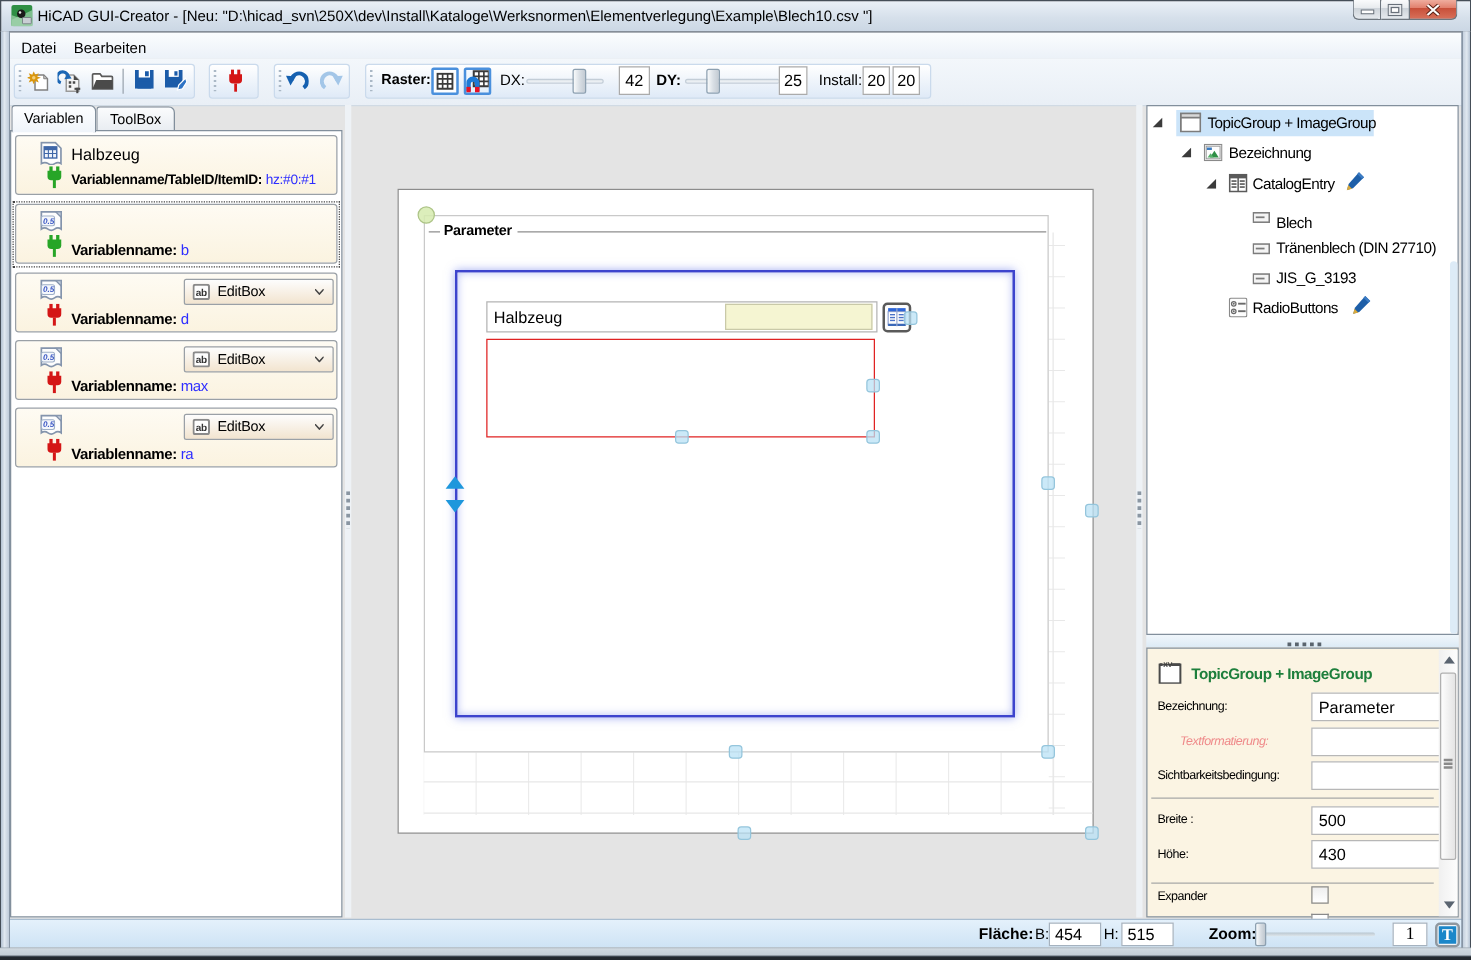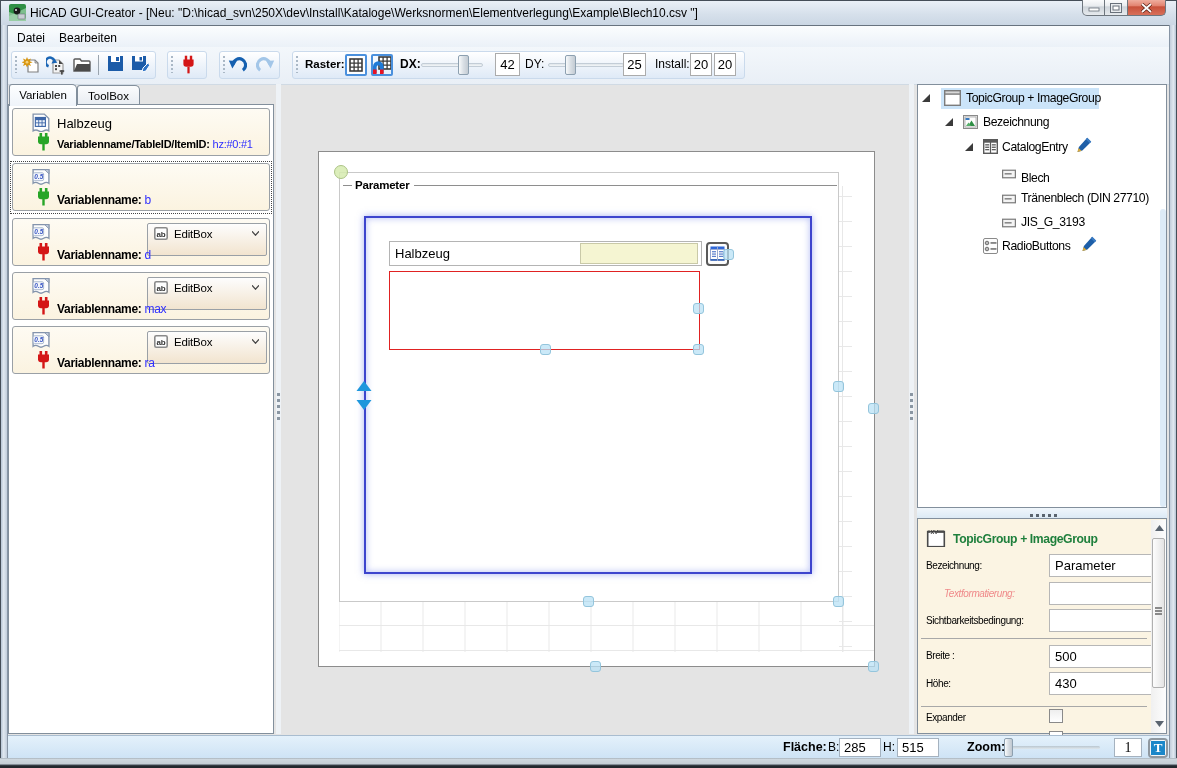--- a/index.html
+++ b/index.html
@@ -35,21 +35,21 @@
 #lpanel{left:8px;top:104px;width:266px;height:630px;background:#fff;border:1px solid #828f9c;border-top:1px solid #828f9c}
 .tab{position:absolute;height:21px;border:1px solid #828f9c;border-bottom:none;border-radius:3px 5px 0 0;text-align:center;font-size:11.5px;padding-top:4px}
 #tab1{left:9px;top:84px;width:68px;background:linear-gradient(#fdfeff,#eff4fa);z-index:3;height:22px}
 #tab2{left:77px;top:85px;width:63px;background:linear-gradient(#fbfcfd,#e9edf2);height:19px}
 .card{position:absolute;left:12px;width:258px;height:48px;background:linear-gradient(#fefbf3,#fbf3e0);border:1px solid #9aa0a6;border-radius:3px}
 .card .t1{position:absolute;left:44px;top:7px;font-size:13px}
 .card .t2{position:absolute;left:44px;top:29px;font-size:12px;letter-spacing:-0.3px;font-weight:bold;white-space:nowrap}
 .card .blue{color:#2e2eff;font-weight:normal}
 .cardico{position:absolute;left:19px;top:4px}
 .plug{position:absolute;left:24px;top:25px}
-.combo{position:absolute;left:134px;top:4px;width:120px;height:33px;border:1px solid #9aa0a6;border-radius:2px;background:linear-gradient(#fdfdfd,#f2e4cf);font-size:11.5px;letter-spacing:-0.2px}
+.combo{position:absolute;left:134px;top:4px;width:120px;height:21px;border:1px solid #9aa0a6;border-radius:2px;background:linear-gradient(#fdfdfd,#f2e4cf);font-size:11.5px;letter-spacing:-0.2px}
 .combo .cbt{position:absolute;left:26px;top:4px}
 .combo .chev{position:absolute;right:7px;top:7px;width:7px;height:5px}
 
 #canvas{left:318px;top:151px;width:557px;height:516px;background:#fff;border:1px solid #8c8c8c}
 .handle{position:absolute;width:11px;height:11px;background:rgba(186,226,245,0.75);border:1px solid #94c5dc;border-radius:3px}
 
 #rtree{left:917px;top:84px;width:250px;height:424px;background:#fff;border:1px solid #828f9c}
 #rsplit{left:917px;top:508px;width:250px;height:10px;background:linear-gradient(#f0f6fb,#dceaf5)}
 #rprops{left:917px;top:518px;width:250px;height:216px;background:#fbf4e3;border:1px solid #828f9c}
 .trow{position:absolute;font-size:12.2px;letter-spacing:-0.4px;white-space:nowrap}
@@ -174,25 +174,25 @@
       </svg></div>
   <div class="gridbtn" style="left:370px;background:linear-gradient(#f5faff,#e5f0fb)"><svg width="18" height="18" viewBox="0 0 18 18">
         <g transform="translate(5,0)">
           <rect x="1" y="1" width="12" height="12" fill="#fff" stroke="#3a3a3a" stroke-width="1.6"></rect>
           <path d="M5.1 1 V13 M9.1 1 V13 M1 5.1 H13 M1 9.1 H13" stroke="#3a3a3a" stroke-width="1.3"></path>
         </g>
         <path d="M0 17 v-6.5 a5.3 5.3 0 0 1 10.6 0 v6.5 h-3.6 v-6 a1.7 1.7 0 0 0 -3.4 0 v6 Z" fill="#1e7ad6"></path>
         <rect x="0" y="13.5" width="3.6" height="4.5" fill="#e81123"></rect>
         <rect x="7" y="13.5" width="3.6" height="4.5" fill="#e81123"></rect>
       </svg></div>
-  <div class="tlabel" style="left:399px;font-weight:bold">DX:</div>
+  <div class="tlabel" style="left:399px;font-weight:normal">DX:</div>
   <div class="strack" style="left:420px;width:62px"></div>
   <div class="sthumb" style="left:457px"></div>
   <div class="tbox" style="left:494px;width:25px">42</div>
-  <div class="tlabel" style="left:524px;font-weight:normal">DY:</div>
+  <div class="tlabel" style="left:524px;font-weight:bold">DY:</div>
   <div class="strack" style="left:547px;width:76px"></div>
   <div class="sthumb" style="left:564px"></div>
   <div class="tbox" style="left:622px;width:23px">25</div>
   <div class="tlabel" style="left:654px;font-weight:normal">Install:</div>
   <div class="tbox" style="left:689px;width:22px">20</div>
   <div class="tbox" style="left:713px;width:22px">20</div>
 </div>
 
 <div class="abs" id="lpanel"></div>
 <div class="abs tab" id="tab2">ToolBox</div>
@@ -494,21 +494,21 @@
 </div>
 
 <div class="abs" style="left:276px;top:84px;width:5px;height:650px;background:#eef2f6"></div>
 <div class="abs" style="left:277px;top:393px;width:3px;height:30px;background-image:linear-gradient(#8a96a2 3px,transparent 3px);background-size:3px 6px"></div>
 <div class="abs" style="left:909px;top:84px;width:5px;height:650px;background:#eef2f6"></div>
 <div class="abs" style="left:910px;top:393px;width:3px;height:30px;background-image:linear-gradient(#8a96a2 3px,transparent 3px);background-size:3px 6px"></div>
 
 <div class="abs" id="statusbar">
   <div class="slabel" style="left:782px">Fläche:</div>
   <div class="slabel" style="left:827px;font-weight:normal;font-size:12px">B:</div>
-  <div class="sbox" style="left:838px;width:42px">285</div>
+  <div class="sbox" style="left:838px;width:42px">454</div>
   <div class="slabel" style="left:882px;font-weight:normal;font-size:12px">H:</div>
   <div class="sbox" style="left:896px;width:42px">515</div>
   <div class="slabel" style="left:966px">Zoom:</div>
   <div class="abs" style="left:1003px;top:10px;width:96px;height:3px;background:linear-gradient(#b9c6d0,#dfe7ec);border-radius:2px"></div>
   <div class="abs" style="left:1003px;top:2px;width:9px;height:19px;background:linear-gradient(90deg,#fafbfc,#d5dbe1 55%,#c0c8d0);border:1px solid #8da0b0;border-radius:2px"></div>
   <div class="sbox" style="left:1113px;width:28px;font-family:'Liberation Serif',serif;text-align:center;font-size:14px">1</div>
   <div class="abs" style="left:1147px;top:2px;width:20px;height:20px;border:2px solid #8f98a0;border-radius:4px;background:#f4f6f8">
     <div style="position:absolute;left:1px;top:1px;width:14px;height:14px;background:#1b87c9;color:#fff;font-family:'Liberation Serif',serif;font-weight:bold;font-size:13px;text-align:center;line-height:14px">T</div>
   </div>
 </div>

